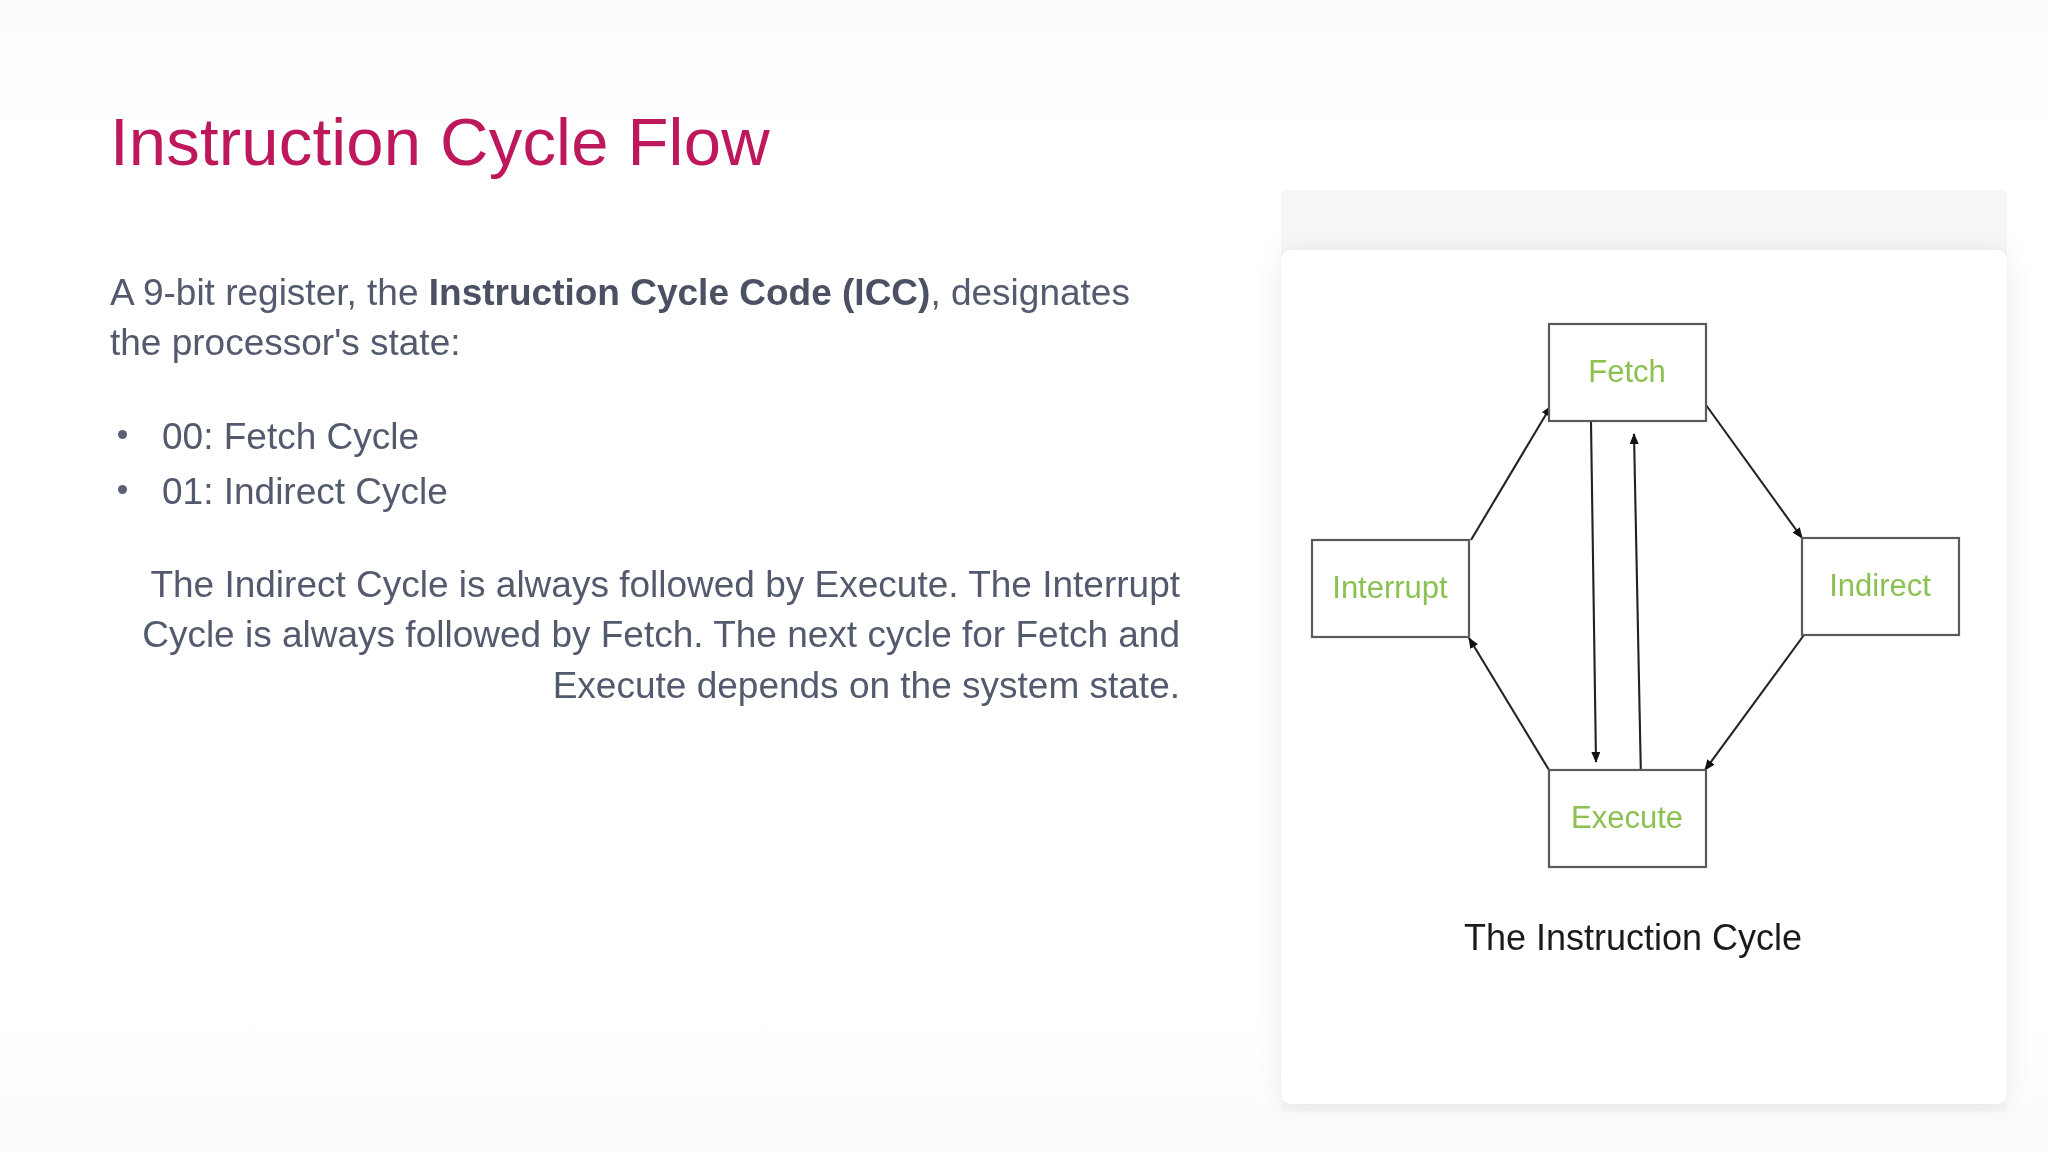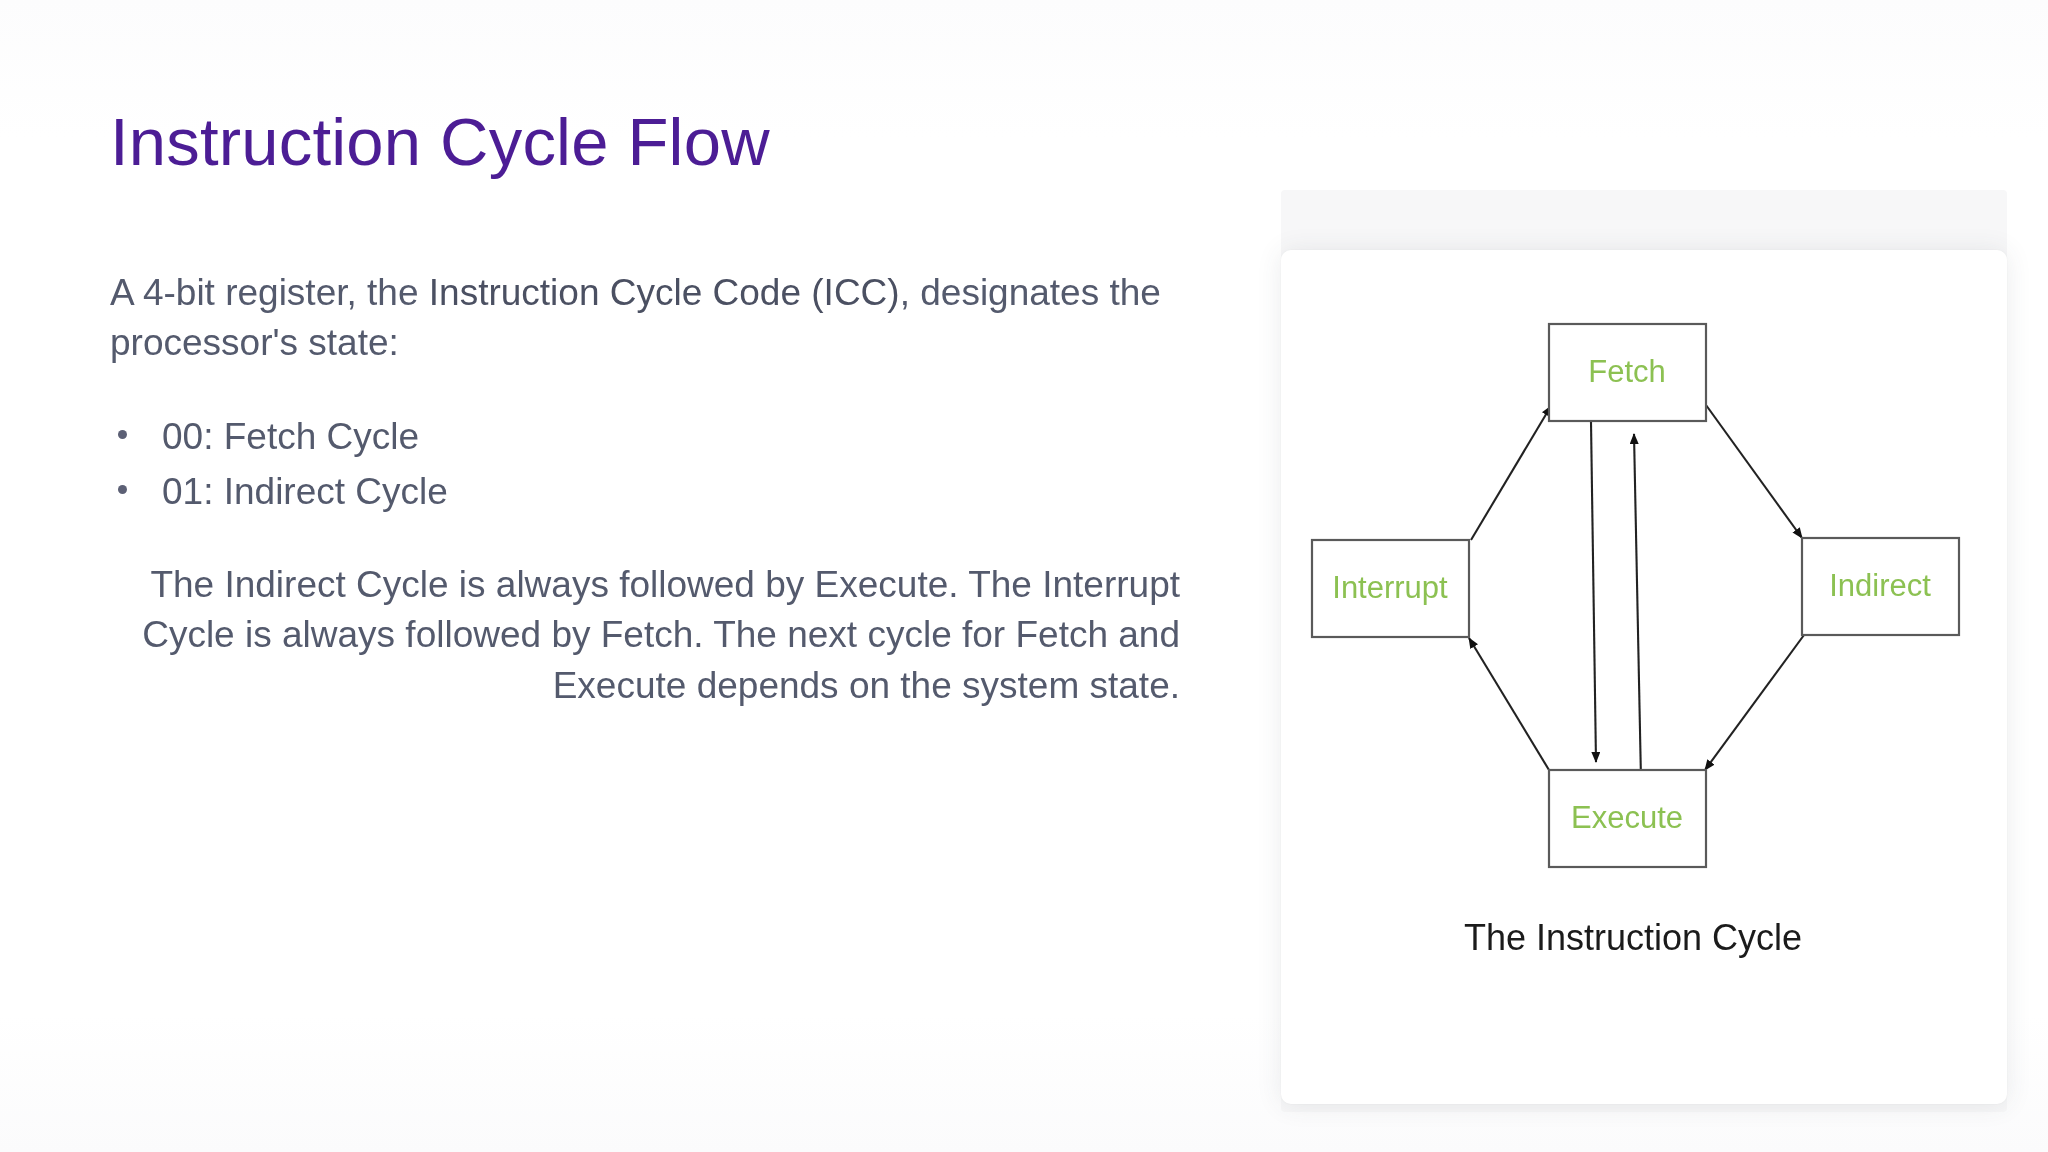--- a/index.html
+++ b/index.html
@@ -30,21 +30,21 @@
     display: block;
   }
 
   
   .page-title {
     position: absolute;
     left: 110px;
     top: 58px;
     font-size: 67px;
     font-weight: 400;
-    color: #4c1d95;
+    color: #be185d;
     letter-spacing: 0.2px;
     white-space: nowrap;
   }
 
   
   .left-col {
     position: absolute;
     left: 110px;
     top: 268px;
     width: 1070px;
@@ -55,21 +55,21 @@
     line-height: 1.36;
     color: #545a6d;
     margin: 0 0 44px 0;
     font-weight: 400;
   }
   .body-para.last {
     margin-bottom: 0;
     text-align: right;
   }
   .body-para b {
-    font-weight: 400;
+    font-weight: 700;
     color: #4b5062;
   }
 
   .bullet-list {
     list-style: none;
     margin: 16px 0 44px 0;
     padding: 0;
   }
   .bullet-item {
     position: relative;
@@ -148,21 +148,21 @@
 <div class="slide-bg"></div>
 
 <div class="slide">
 
   <h1 class="page-title">Instruction Cycle Flow</h1>
 
   <div class="left-col">
 
 
     <p class="body-para">
-      <span>A 4-bit register, the </span><b>Instruction Cycle Code (ICC)</b><span>, designates the processor's state:</span>
+      <span>A 9-bit register, the </span><b>Instruction Cycle Code (ICC)</b><span>, designates the processor's state:</span>
     </p>
 
     <ul class="bullet-list">
       <li class="bullet-item">
         <span class="dot"></span>
         <span>00: Fetch Cycle</span>
       </li>
       <li class="bullet-item">
         <span class="dot"></span>
         <span>01: Indirect Cycle</span>

